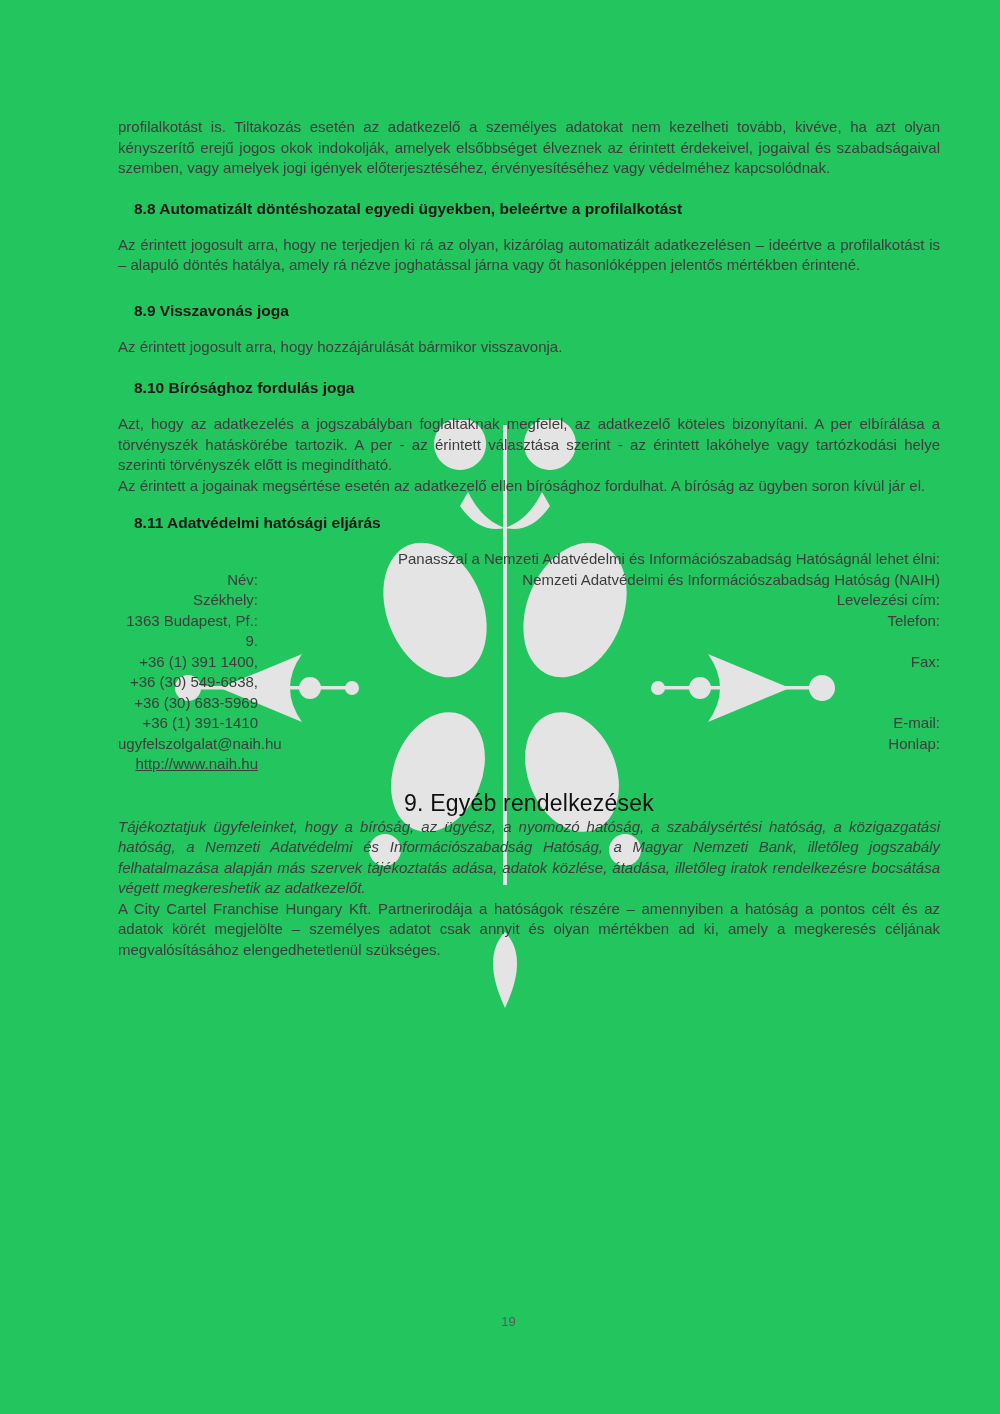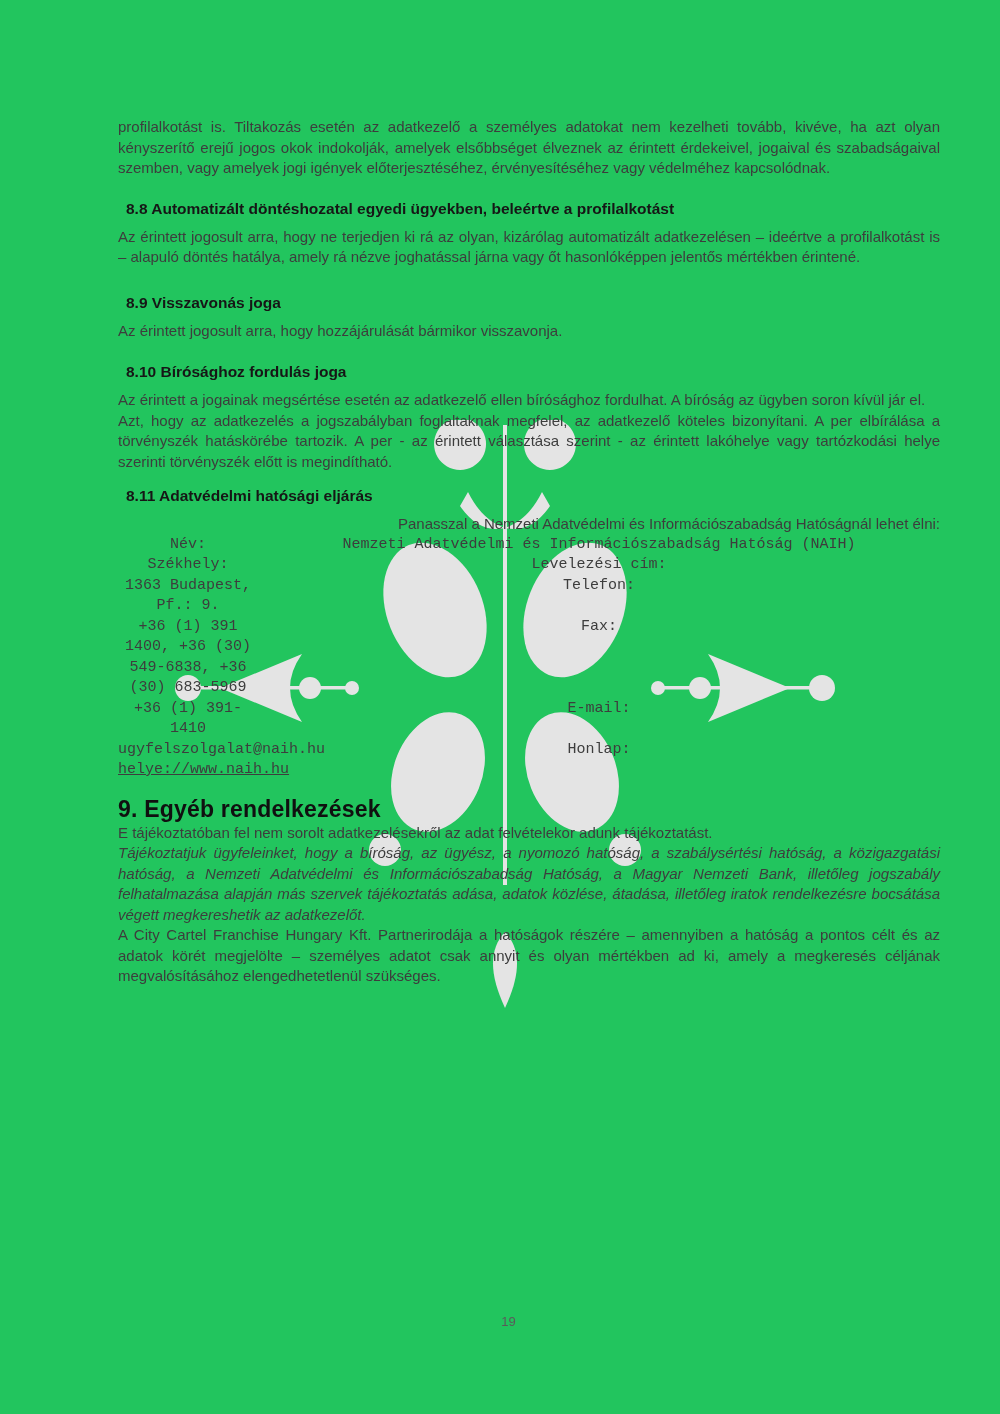--- a/index.html
+++ b/index.html
@@ -26,44 +26,43 @@
     font-size:15px;
     line-height:20.5px;
     color:#3d3d3d;
     text-align:justify;
   }
   .content p{margin:0;}
   .sec-title{
     font-size:15.5px;
     font-weight:700;
     color:#161616;
-    margin:8px;
+    margin:16px;
     line-height:21px;
     text-align:left;
   }
   .s88{margin-top:19px;}
   .s89{margin-top:24px;}
   .s810{margin-top:20px;}
   .s811{margin-top:13px;}
   .contact{
     display:grid;
     grid-template-columns:140px 1fr;
-    text-align:center;
-    font-family:Liberation Mono, monospace;
+    text-align:right;
   }
   .contact .cell{line-height:20.5px;}
   .underline{text-decoration:underline;color:#3d3d3d;}
   .chapter-title{
     font-size:23px;
-    font-weight:700;
+    font-weight:400;
     color:#101010;
     margin:14px 0 0 0;
     line-height:28px;
     letter-spacing:0.2px;
-    text-align:left;
+    text-align:center;
   }
   .cp1{margin-top:22px;}
   .cp2{margin-top:20px;font-style:italic;}
   .cp3{margin-top:17px;}
   .pageno{
     position:absolute;
     top:1314px;
     left:17px;
     right:0;
     text-align:center;
@@ -120,49 +119,48 @@
       <p>Az érintett jogosult arra, hogy ne terjedjen ki rá az olyan, kizárólag automatizált adatkezelésen – ideértve a profilalkotást is – alapuló döntés hatálya, amely rá nézve joghatással járna vagy őt hasonlóképpen jelentős mértékben érintené.</p>
     </div>
 
     <div class="s89">
       <h3 class="sec-title">8.9 Visszavonás joga</h3>
       <p>Az érintett jogosult arra, hogy hozzájárulását bármikor visszavonja.</p>
     </div>
 
     <div class="s810">
       <h3 class="sec-title">8.10 Bírósághoz fordulás joga</h3>
+      <p>Azt, hogy az adatkezelés a jogszabályban foglaltaknak megfelel, az adatkezelő köteles bizonyítani. A per elbírálása a törvényszék hatáskörébe tartozik. A per - az érintett választása szerint - az érintett lakóhelye vagy tartózkodási helye szerinti törvényszék előtt is megindítható.</p>
       <p>Az érintett a jogainak megsértése esetén az adatkezelő ellen bírósághoz fordulhat. A bíróság az ügyben soron kívül jár el.</p>
-      <p>Azt, hogy az adatkezelés a jogszabályban foglaltaknak megfelel, az adatkezelő köteles bizonyítani. A per elbírálása a törvényszék hatáskörébe tartozik. A per - az érintett választása szerint - az érintett lakóhelye vagy tartózkodási helye szerinti törvényszék előtt is megindítható.</p>
     </div>
 
     <div class="s811">
       <h3 class="sec-title">8.11 Adatvédelmi hatósági eljárás</h3>
       <p style="text-align:right">Panasszal a Nemzeti Adatvédelmi és Információszabadság Hatóságnál lehet élni:</p>
       <div class="contact">
         <div class="cell">Név:</div>
         <div class="cell">Nemzeti Adatvédelmi és Információszabadság Hatóság (NAIH)</div>
         <div class="cell">Székhely:</div>
         <div class="cell">Levelezési cím:</div>
         <div class="cell">1363 Budapest, Pf.: 9.</div>
         <div class="cell">Telefon:</div>
         <div class="cell">+36 (1) 391 1400, +36 (30) 549-6838, +36 (30) 683-5969</div>
         <div class="cell">Fax:</div>
         <div class="cell">+36 (1) 391-1410</div>
         <div class="cell">E-mail:</div>
         <div class="cell">ugyfelszolgalat@naih.hu</div>
         <div class="cell">Honlap:</div>
         <div class="cell">
-          <a href="#" class="underline">helye://www.naih.hu</a>
+          <a href="#" class="underline">http://www.naih.hu</a>
         </div>
       </div>
     </div>
 
     <div>
       <h2 class="chapter-title">9. Egyéb rendelkezések</h2>
-      <p class="cp1">E tájékoztatóban fel nem sorolt adatkezelésekről az adat felvételekor adunk tájékoztatást.</p>
       <p class="cp2">Tájékoztatjuk ügyfeleinket, hogy a bíróság, az ügyész, a nyomozó hatóság, a szabálysértési hatóság, a közigazgatási hatóság, a Nemzeti Adatvédelmi és Információszabadság Hatóság, a Magyar Nemzeti Bank, illetőleg jogszabály felhatalmazása alapján más szervek tájékoztatás adása, adatok közlése, átadása, illetőleg iratok rendelkezésre bocsátása végett megkereshetik az adatkezelőt.</p>
       <p class="cp3">A City Cartel Franchise Hungary Kft. Partnerirodája a hatóságok részére – amennyiben a hatóság a pontos célt és az adatok körét megjelölte – személyes adatot csak annyit és olyan mértékben ad ki, amely a megkeresés céljának megvalósításához elengedhetetlenül szükséges.</p>
     </div>
 
   </div>
 
   <div class="pageno">19</div>
 
 </div>
 

